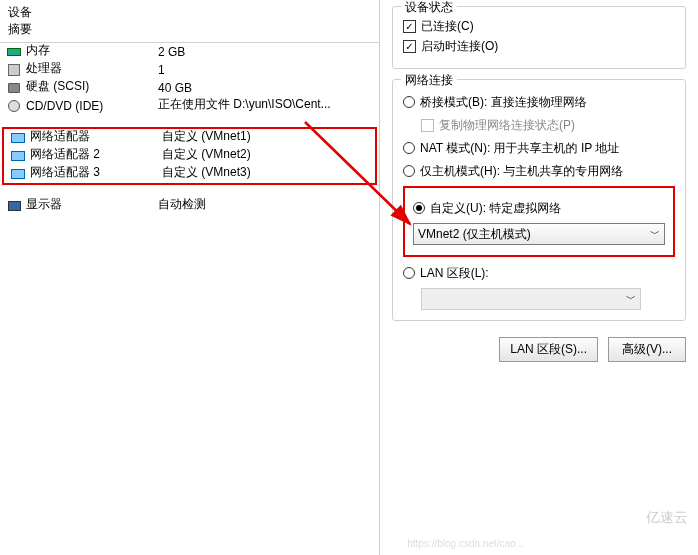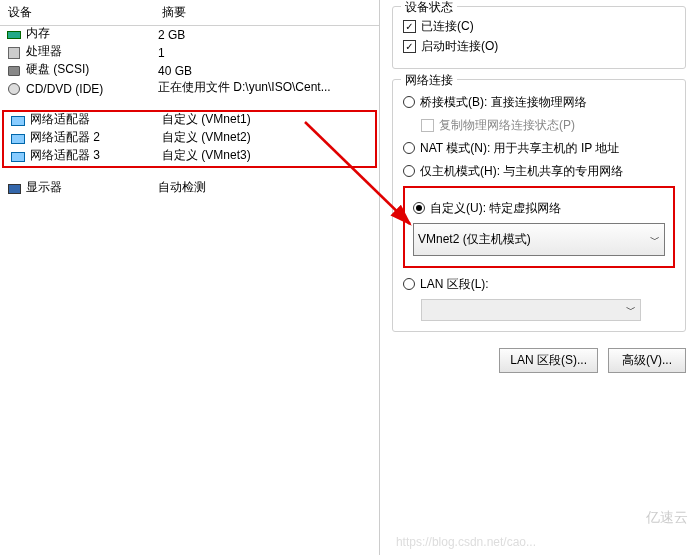--- a/index.html
+++ b/index.html
@@ -1,47 +1,47 @@
 <!DOCTYPE html>
 <html><head>
 <meta charset="utf-8">
 <style>
 * { box-sizing: border-box; margin: 0; padding: 0; }
 body { font-family: "Microsoft YaHei", Tahoma, sans-serif; font-size: 12px; background: #fff; color: #000; width: 698px; height: 555px; position: relative; overflow: hidden; }
 .container { display: flex; height: 100%; }
 .left-panel { width: 380px; border-right: 1px solid #ccc; background: #fff; }
 .right-panel { flex: 1; padding: 6px 12px; background: #fff; }
-.header-row { display: flex; border-bottom: 1px solid #d0d0d0; padding: 4px 8px; font-weight: normal; }
+.header-row { display: flex; border-bottom: 1px solid #d0d0d0; padding: 4px 8px; font-weight: normal; flex-direction: column; }
 .header-device { width: 154px; }
 .header-summary { flex: 1; }
 .device-list { }
 .device-row { display: flex; align-items: flex-end; padding: 2px 6px; height: 18px; }
 .device-row.hl { background: #fff; }
 .highlight-group { border: 2px solid #e00000; margin: 12px 2px; }
 .device-icon { width: 16px; height: 14px; margin-right: 4px; display: inline-flex; align-items: center; justify-content: center; }
 .device-name { width: 132px; white-space: nowrap; overflow: hidden; }
 .device-summary { flex: 1; white-space: nowrap; overflow: hidden; text-overflow: ellipsis; }
 .fieldset { border: 1px solid #d0d0d0; border-radius: 3px; padding: 8px 10px 10px 10px; margin-bottom: 10px; position: relative; text-align: center; }
 .fieldset-legend { position: absolute; top: -8px; left: 8px; background: #fff; padding: 0 4px; font-size: 12px; }
 .checkbox-row { display: flex; align-items: center; margin: 3px 0; }
 .checkbox { width: 13px; height: 13px; border: 1px solid #333; margin-right: 5px; display: inline-flex; align-items: center; justify-content: center; font-size: 10px; line-height: 1; }
 .radio-row { display: flex; align-items: flex-start; margin: 6px 0; }
 .radio { width: 12px; height: 12px; border: 1px solid #333; border-radius: 50%; margin-right: 5px; margin-top: 2px; display: inline-flex; align-items: center; justify-content: center; flex-shrink: 0; }
 .radio.checked::after { content: ""; width: 6px; height: 6px; background: #000; border-radius: 50%; }
 .sub-checkbox { margin-left: 18px; color: #888; display: flex; align-items: center; margin-top: 3px; margin-bottom: 3px; }
 .sub-checkbox .checkbox { border-color: #bbb; }
 .highlight-box { border: 2px solid #e00000; padding: 6px 8px 10px 8px; margin: 4px 0 8px 0; }
-.dropdown { width: 100%; border: 1px solid #7a7a7a; background: linear-gradient(#fdfdfd,#eaeaea); padding: 6px 4px; margin-top: 6px; display: flex; justify-content: space-between; align-items: center; height: 33px; }
+.dropdown { width: 100%; border: 1px solid #7a7a7a; background: linear-gradient(#fdfdfd,#eaeaea); padding: 6px 4px; margin-top: 6px; display: flex; justify-content: space-between; align-items: center; height: 22px; }
 .dropdown-arrow { font-size: 10px; }
 .lan-dropdown { width: 220px; border: 1px solid #ccc; background: #eee; height: 22px; margin-left: 18px; margin-top: 4px; display: flex; justify-content: flex-end; align-items: center; padding: 0 4px; }
 .button-row { display: flex; justify-content: flex-end; gap: 10px; margin-top: 16px; }
 .btn { border: 1px solid #999; background: linear-gradient(#fdfdfd,#e5e5e5); padding: 3px 10px; min-width: 78px; text-align: center; cursor: pointer; }
 .arrow-svg { position: absolute; left: 300px; top: 104px; pointer-events: none; z-index: 5; }
 .watermark1 { position: absolute; right: 10px; bottom: 28px; color: #ccc; font-size: 14px; }
-.watermark2 { position: absolute; right: 162px; bottom: 6px; color: #ddd; font-size: 12px; margin-left: 15px; }
+.watermark2 { position: absolute; right: 174px; bottom: 6px; color: #ddd; font-size: 10px; margin-left: 15px; }
 .icon-mem { background:#2a8; width:14px; height:8px; border:1px solid #060; }
 .icon-cpu { width:12px; height:12px; border:1px solid #666; background:#ccc; }
 .icon-hdd { width:12px; height:10px; border:1px solid #555; background:#888; border-radius:1px; }
 .icon-cd { width:12px; height:12px; border:1px solid #555; border-radius:50%; background:#ddd; }
 .icon-net { width:14px; height:10px; border:1px solid #06a; background:#8cf; }
 .icon-usb { width:12px; height:10px; border:1px solid #555; background:#eee; }
 .icon-display { width:13px; height:10px; border:1px solid #333; background:#36a; }
 </style>
 </head>
 <body>

